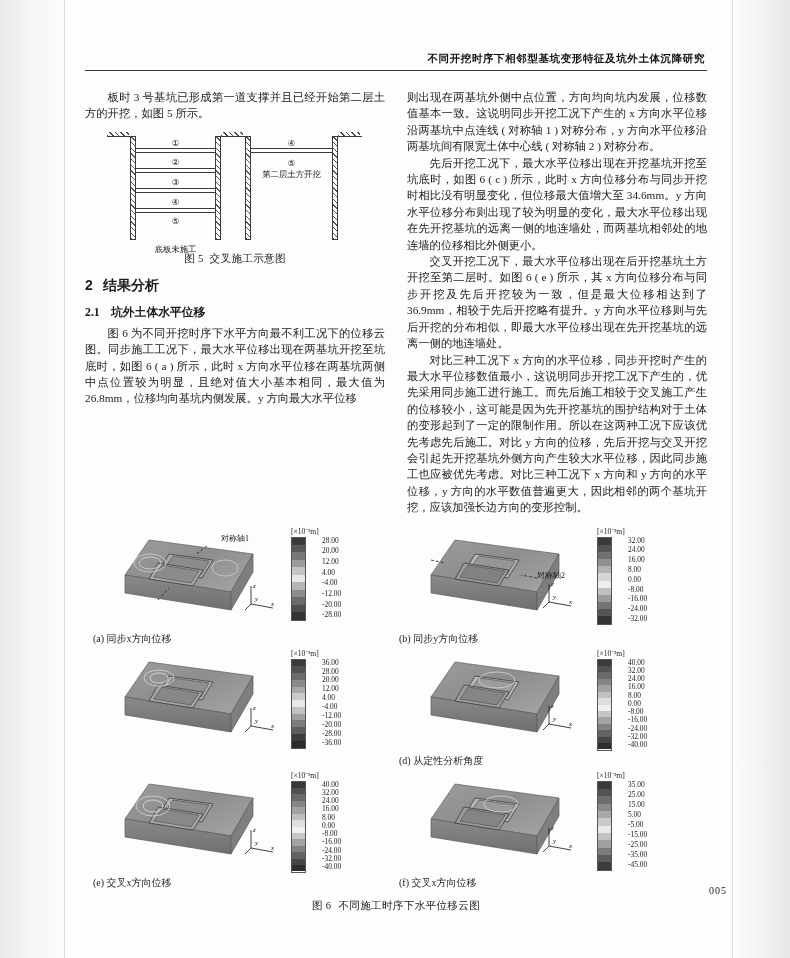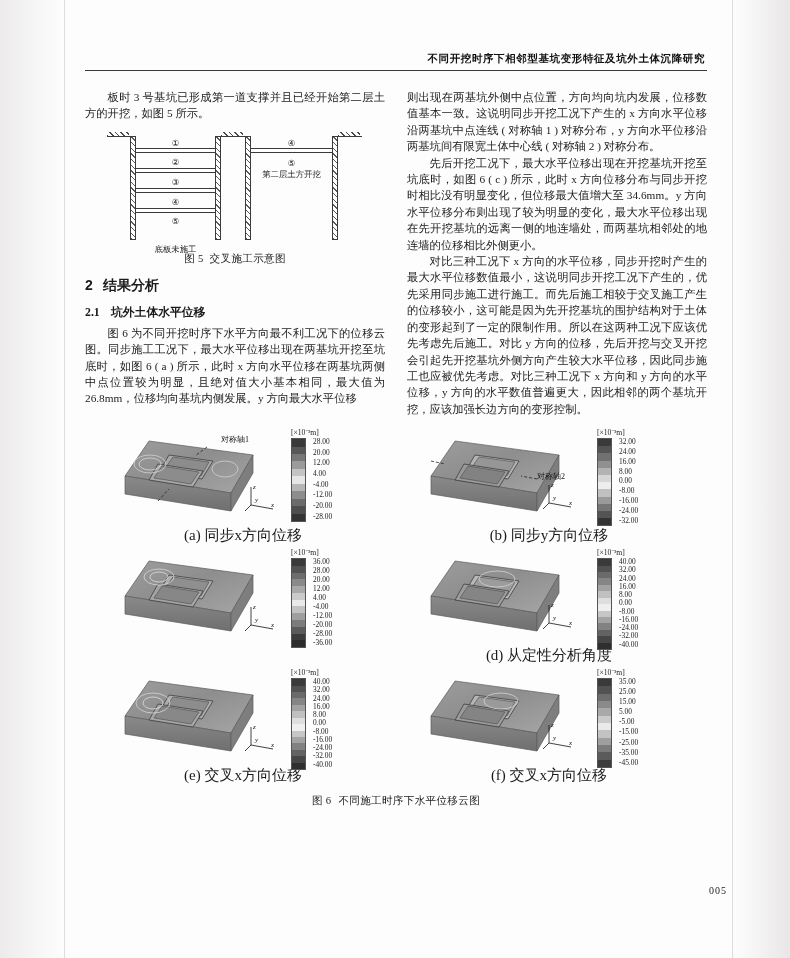--- a/index.html
+++ b/index.html
@@ -76,26 +76,26 @@
   .panel-inner{position:relative;width:300px;height:98px;}
 
   .block-holder{position:absolute;left:10px;top:4px;width:190px;height:90px;}
   .cbar-holder{position:absolute;right:6px;top:0px;width:96px;height:98px;}
 
   .cb-unit{font-size:7.6px;white-space:nowrap;text-align:left;margin-bottom:1px;
      font-family:"Liberation Serif",serif;}
   .cb-body{display:flex;align-items:flex-start;}
   .cb-strip{width:13px;border:.8px solid #555;display:flex;flex-direction:column;}
   .cb-strip i{display:block;flex:1 1 auto;}
-  .cb-ticks{margin-left:7px;position:relative;}
+  .cb-ticks{margin-left:16px;position:relative;}
   .cb-ticks span{display:block;font-size:7.4px;line-height:1;white-space:nowrap;}
 
   .axes{position:absolute;font-size:7.6px;font-style:italic;color:#111;}
 
-  .subcap{text-align:center;font-size:15px;margin-top:1px;}
+  .subcap{text-align:left;font-size:10px;margin-top:8px;}
   .fig6cap{text-align:center;font-size:10.6px;margin-top:9px;letter-spacing:.3px;}
   .fig6cap .lbl{margin-right:7px;}
 
   .annot{position:absolute;font-size:8px;white-space:nowrap;color:#111;}
 
   .pagenum{
     position:absolute;right:63px;bottom:62px;font-size:10px;letter-spacing:1px;color:#222;
     font-family:"Liberation Serif",serif;
   }
 </style>
@@ -166,20 +166,21 @@
         <div class="subsec-h">
           <span class="num">2.1</span><span>坑外土体水平位移</span>
         </div>
 
         <p class="body indent">图 6 为不同开挖时序下水平方向最不利工况下的位移云图。同步施工工况下，最大水平位移出现在两基坑开挖至坑底时，如图 6 ( a ) 所示，此时 x 方向水平位移在两基坑两侧中点位置较为明显，且绝对值大小基本相同，最大值为 26.8mm，位移均向基坑内侧发展。y 方向最大水平位移</p>
       </div>
 
       <div class="col">
         <p class="body" style="margin-top:8px">则出现在两基坑外侧中点位置，方向均向坑内发展，位移数值基本一致。这说明同步开挖工况下产生的 x 方向水平位移沿两基坑中点连线 ( 对称轴 1 ) 对称分布，y 方向水平位移沿两基坑间有限宽土体中心线 ( 对称轴 2 ) 对称分布。</p>
         <p class="body indent">先后开挖工况下，最大水平位移出现在开挖基坑开挖至坑底时，如图 6 ( c ) 所示，此时 x 方向位移分布与同步开挖时相比没有明显变化，但位移最大值增大至 34.6mm。y 方向水平位移分布则出现了较为明显的变化，最大水平位移出现在先开挖基坑的远离一侧的地连墙处，而两基坑相邻处的地连墙的位移相比外侧更小。</p>
+        <p class="body indent">交叉开挖工况下，最大水平位移出现在后开挖基坑土方开挖至第二层时。如图 6 ( e ) 所示，其 x 方向位移分布与同步开挖及先后开挖较为一致，但是最大位移相达到了 36.9mm，相较于先后开挖略有提升。y 方向水平位移则与先后开挖的分布相似，即最大水平位移出现在先开挖基坑的远离一侧的地连墙处。</p>
         <p class="body indent">对比三种工况下 x 方向的水平位移，同步开挖时产生的最大水平位移数值最小，这说明同步开挖工况下产生的，优先采用同步施工进行施工。而先后施工相较于交叉施工产生的位移较小，这可能是因为先开挖基坑的围护结构对于土体的变形起到了一定的限制作用。所以在这两种工况下应该优先考虑先后施工。对比 y 方向的位移，先后开挖与交叉开挖会引起先开挖基坑外侧方向产生较大水平位移，因此同步施工也应被优先考虑。对比三种工况下 x 方向和 y 方向的水平位移，y 方向的水平数值普遍更大，因此相邻的两个基坑开挖，应该加强长边方向的变形控制。</p>
       </div>
     </div>
 
     <div class="fig6">
 
       <div class="fig6-row">
         <div class="panel">
           <div class="panel-inner">
             <div class="block-holder">

